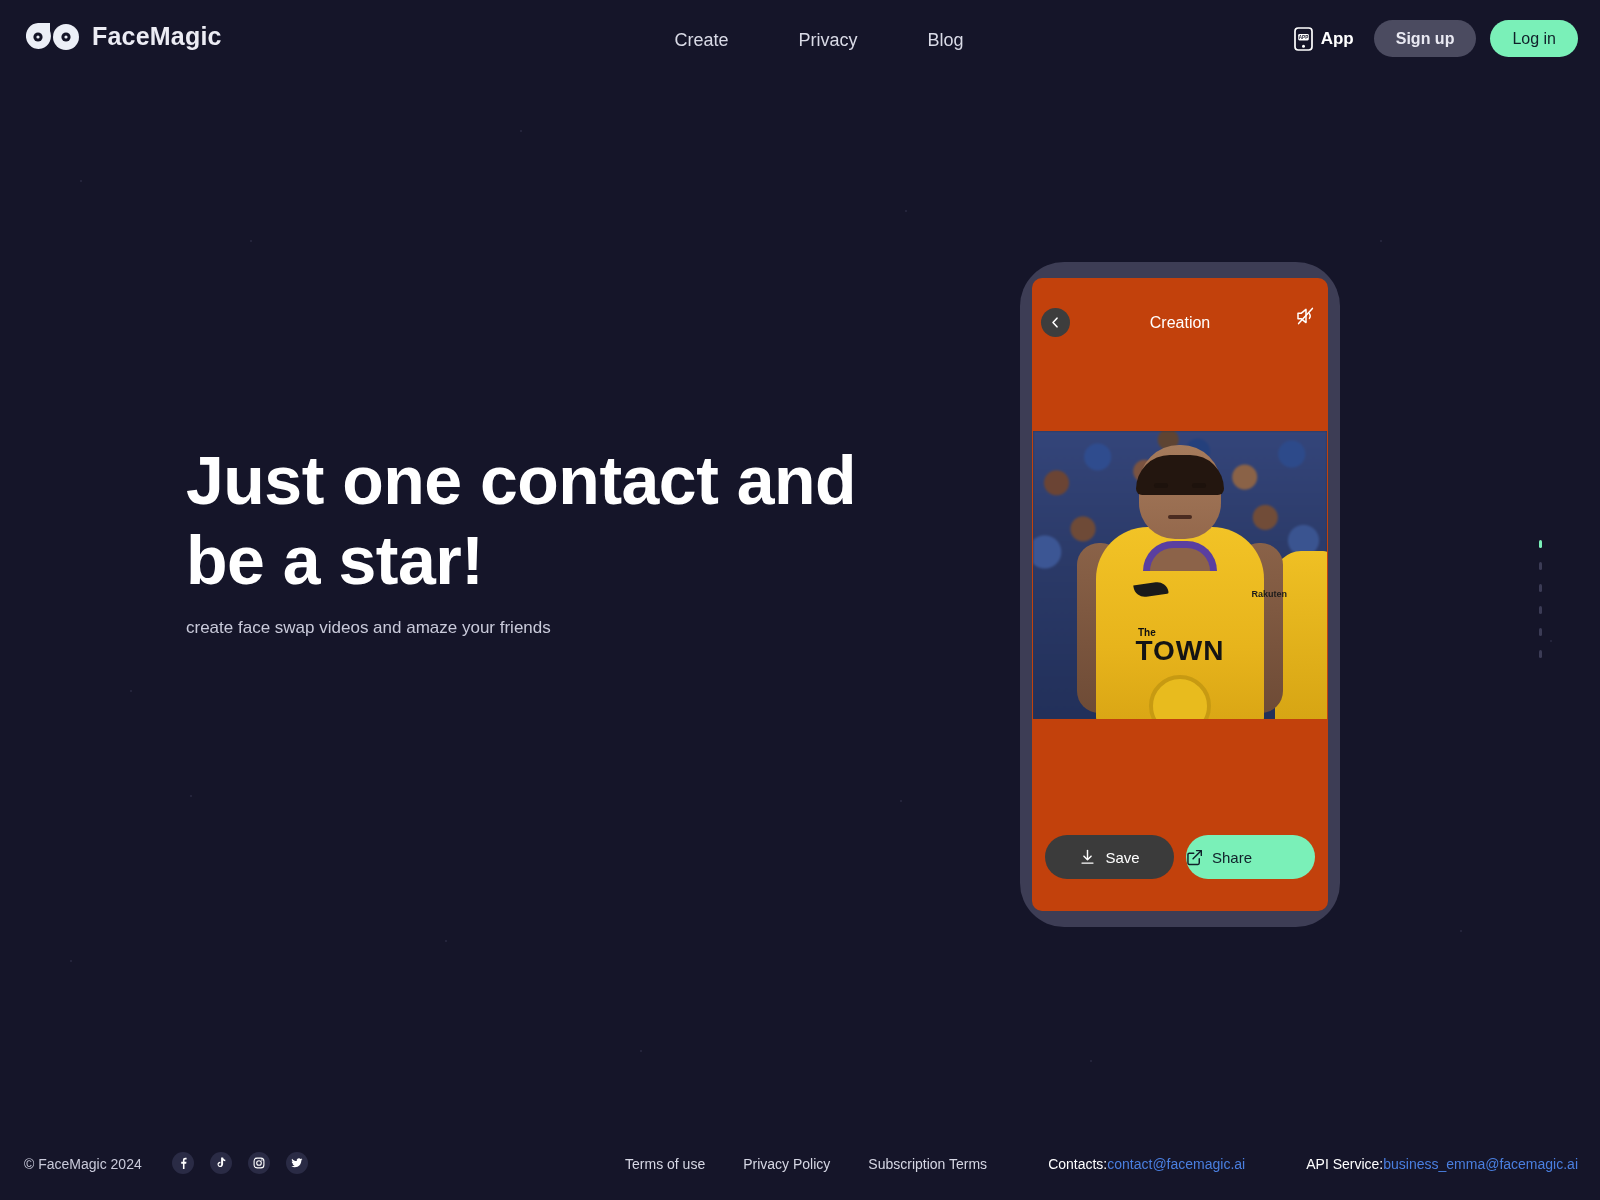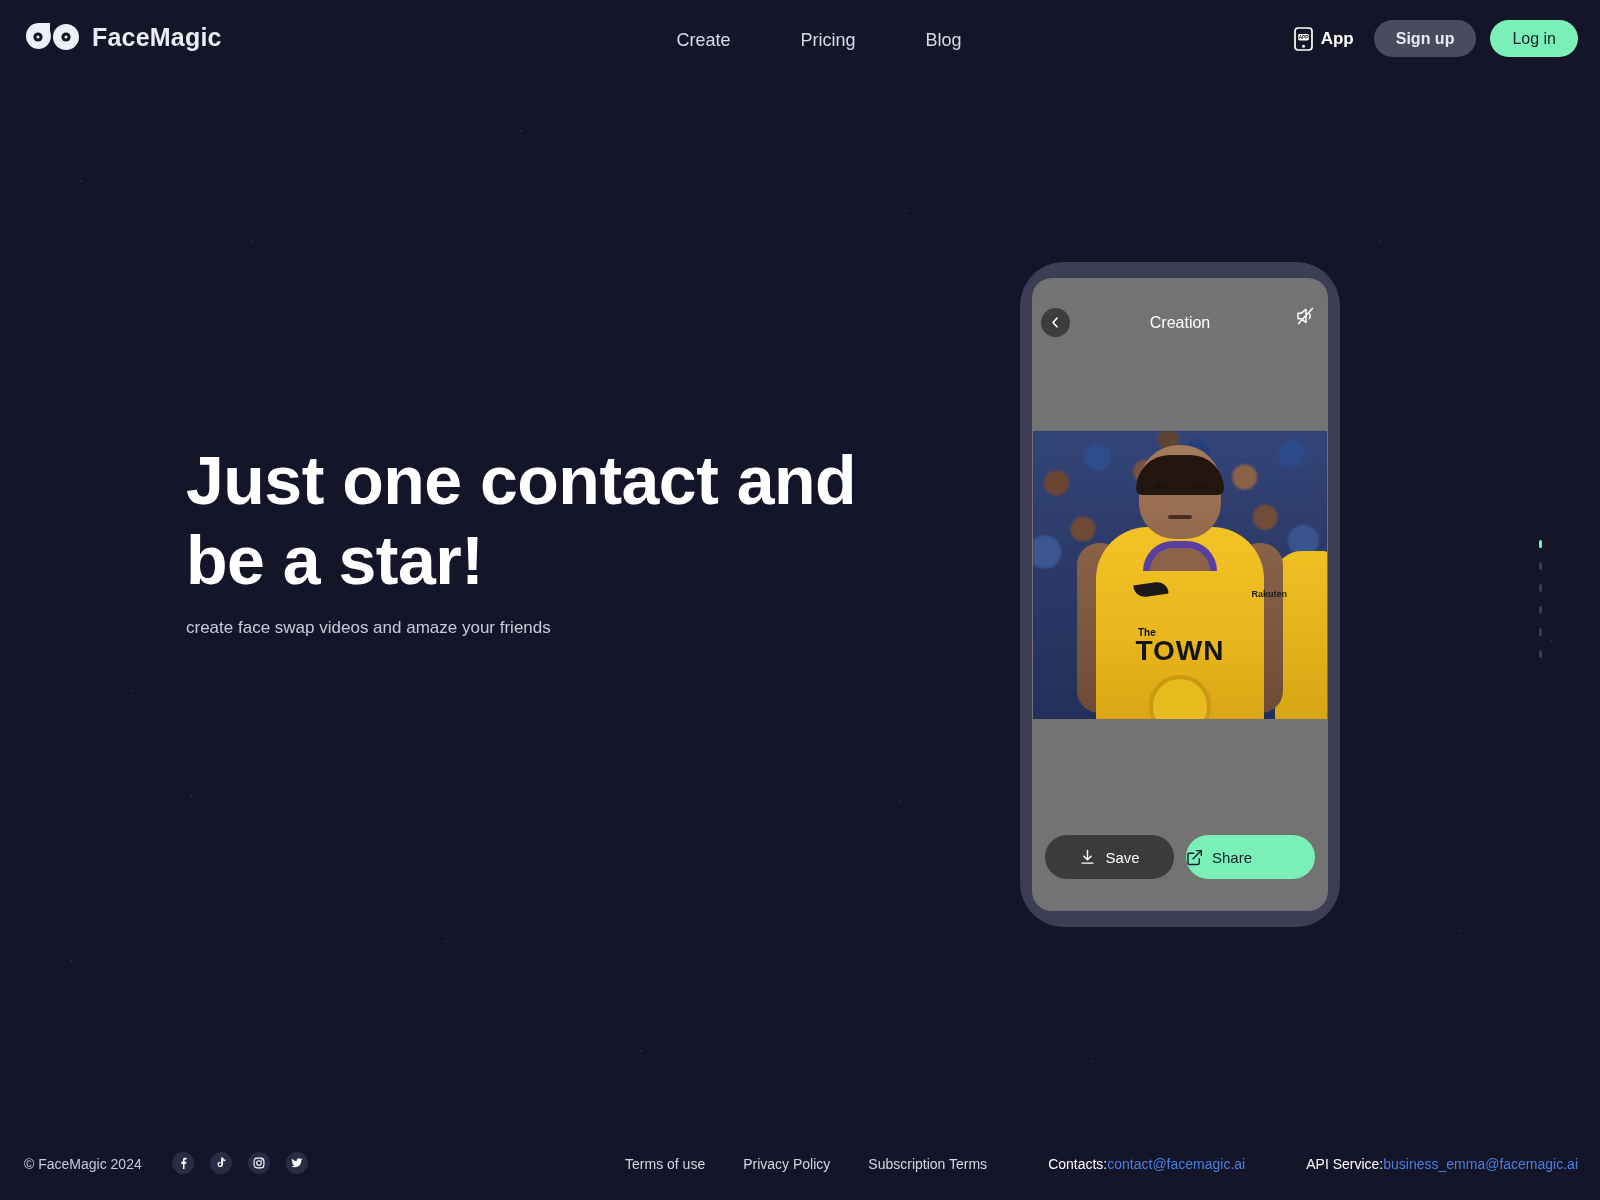--- a/index.html
+++ b/index.html
@@ -20,21 +20,21 @@
   .stars { position: absolute; inset: 0; pointer-events: none; }
   .star { position: absolute; width: 2px; height: 2px; border-radius: 50%; background: #3a3a55; opacity: .55; }
 
   
   .header {
     position: absolute; top: 0; left: 0; width: 1600px; height: 80px;
     display: flex; align-items: center;
   }
   .logo {
     position: absolute; left: 24px; top: 22px;
-    display: flex; align-items: center; gap: 12px;
+    display: flex; align-items: flex-start; gap: 12px;
     cursor: pointer;
   }
   .logo-mark { display: block; }
   .logo-text {
     color: #ececf4; font-size: 25px; font-weight: 700; letter-spacing: .2px;
   }
   .nav {
     position: absolute; left: 0; width: 1600px; top: 24px;
     display: flex; justify-content: center; gap: 70px; padding-left: 38px;
   }
@@ -90,22 +90,22 @@
   
   .phone {
     position: absolute; left: 1020px; top: 262px;
     width: 320px; height: 665px;
     background: #3d3d55;
     border-radius: 44px;
     padding: 16px 12px;
   }
   .phone-screen {
     width: 100%; height: 100%;
-    background: #737373;
-    border-radius: 20px;
+    background: #c2410c;
+    border-radius: 10px;
     position: relative;
     overflow: hidden;
   }
   .phone-top {
     position: absolute; top: 26px; left: 0; width: 100%; height: 44px;
   }
   .back-btn {
     position: absolute; left: 9px; top: 4px;
     width: 29px; height: 29px; border-radius: 50%;
     background: #3d3d3d;
@@ -307,21 +307,21 @@
         <circle cx="14" cy="15" r="1.6" fill="#eceff7"></circle>
         <circle cx="42" cy="15" r="13" fill="#eceff7"></circle>
         <circle cx="42" cy="15" r="4.6" fill="#141427"></circle>
         <circle cx="42" cy="15" r="1.6" fill="#eceff7"></circle>
       </svg>
       <span class="logo-text">FaceMagic</span>
     </div>
 
     <nav class="nav">
       <span class="nav-item">Create</span>
-      <span class="nav-item">Pricing</span>
+      <span class="nav-item">Privacy</span>
       <span class="nav-item">Blog</span>
     </nav>
 
     <div class="actions">
       <div class="app-link">
         <svg width="19" height="24" viewBox="0 0 19 24">
           <rect x="1" y="1" width="17" height="22" rx="3.2" fill="none" stroke="#ffffff" stroke-width="1.7"></rect>
           <rect x="4.2" y="7" width="10.6" height="6.4" rx="1.3" fill="#ffffff"></rect>
           <text x="9.5" y="12.1" font-size="4.6" font-family="Liberation Sans, sans-serif" font-weight="700" fill="#151529" text-anchor="middle">APP</text>
           <circle cx="9.5" cy="19.2" r="1.5" fill="#ffffff"></circle>

